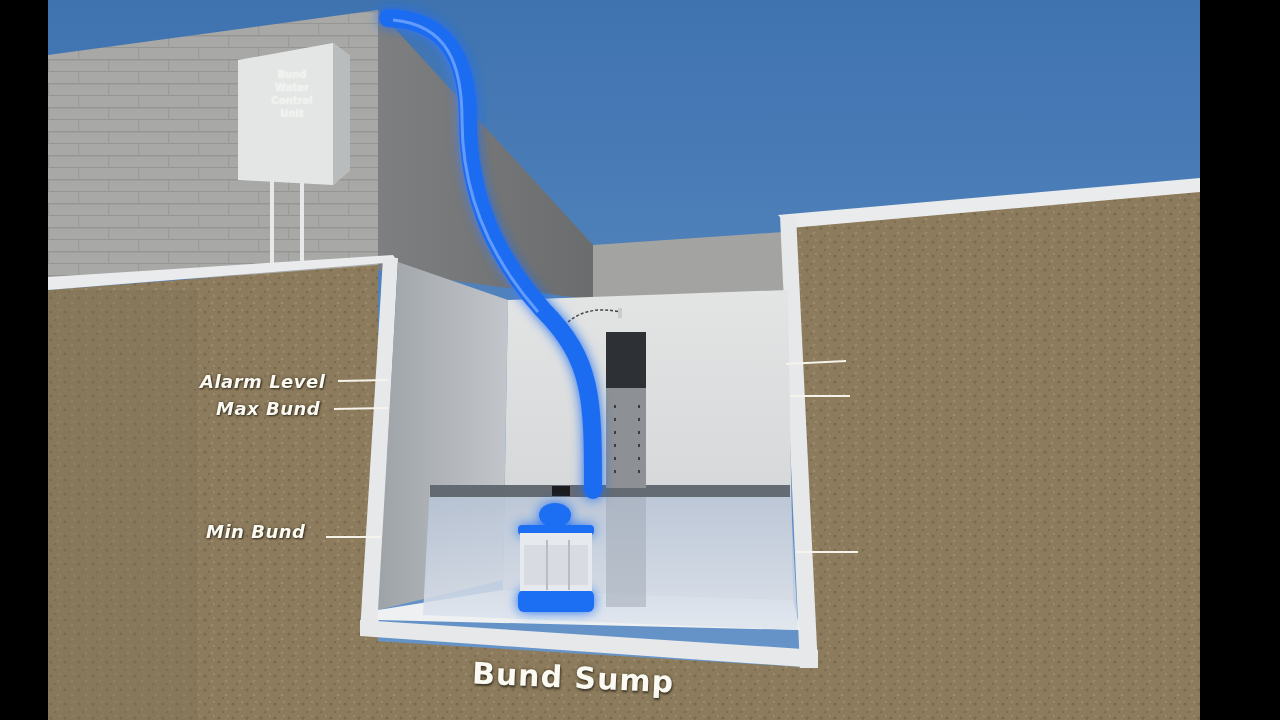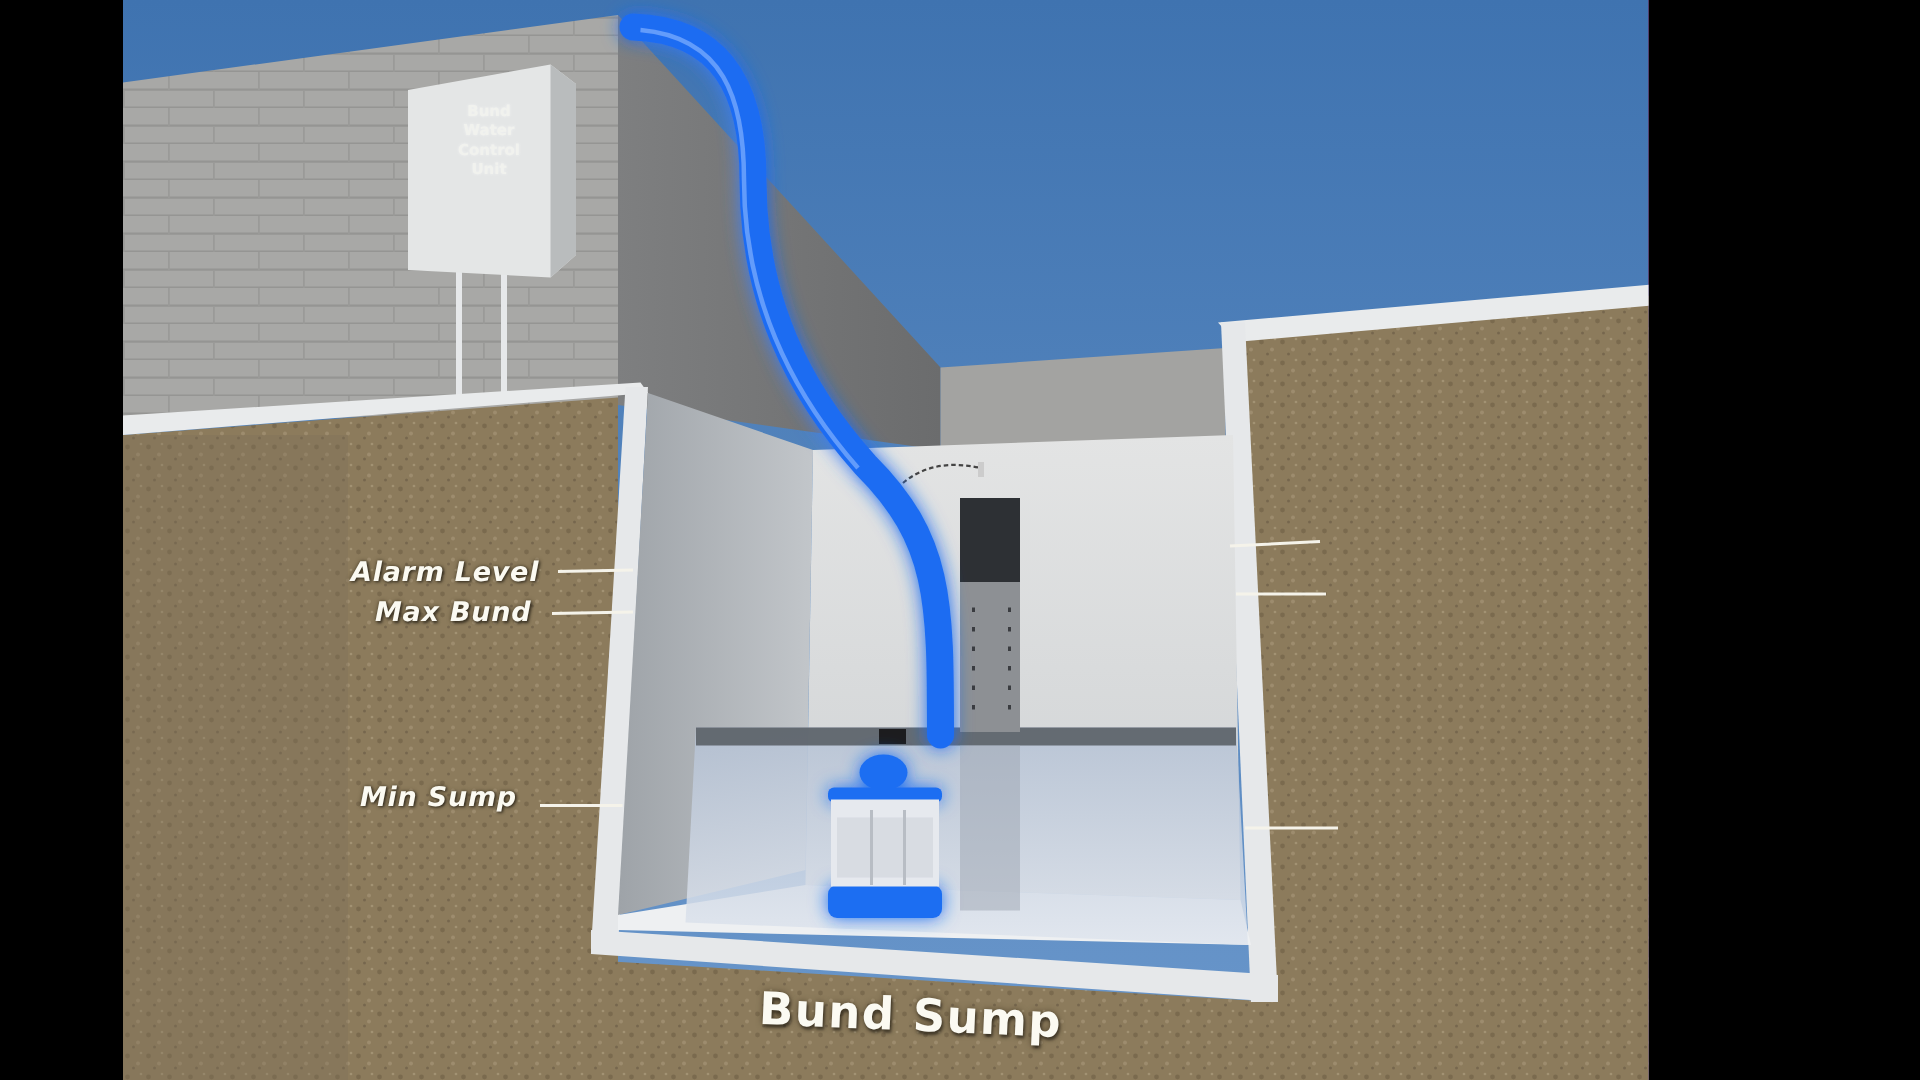--- a/index.html
+++ b/index.html
@@ -1,17 +1,17 @@
 <!DOCTYPE html>
 <html><head>
 <meta charset="utf-8">
 <style>
   html, body { margin: 0; padding: 0; background: #000; }
   body { width: 1280px; height: 720px; overflow: hidden; position: relative; font-family: "Liberation Sans", sans-serif; }
-  .stage { position: absolute; left: 82px; top: 0; width: 1017px; height: 720px; overflow: hidden; background: #be185d; }
+  .stage { position: absolute; left: 48px; top: 0; width: 1152px; height: 720px; overflow: hidden; background: #be185d; }
   .letterbox { position: absolute; top: 0; width: 64px; height: 720px; background: #000; }
   svg { position: absolute; left: 0; top: 0; }
   .label {
     position: absolute; color: #fbfaf2; font-weight: bold; font-style: italic;
     font-family: "DejaVu Sans", sans-serif; font-size: 18px; letter-spacing: 0.5px;
     text-shadow: 0 0 3px rgba(60,50,30,0.8), 1px 1px 2px rgba(0,0,0,0.6);
     white-space: nowrap;
   }
   .title {
     position: absolute; color: #fbfaf2; font-weight: bold;
@@ -157,16 +157,16 @@
 
   <div class="box-text" style="left:212px; top:68px; width:64px;">
     <div>Bund</div>
     <div>Water</div>
     <div>Control</div>
     <div>Unit</div>
   </div>
 
   <div class="label" style="left:152px; top:371px;">Alarm Level</div>
   <div class="label" style="left:168px; top:398px;">Max Bund</div>
-  <div class="label" style="left:158px; top:521px;">Min Sump</div>
+  <div class="label" style="left:158px; top:521px;">Min Bund</div>
 
   <div class="title" style="left:424px; top:660px;">Bund Sump</div>
 </div>
 
 </body></html>

